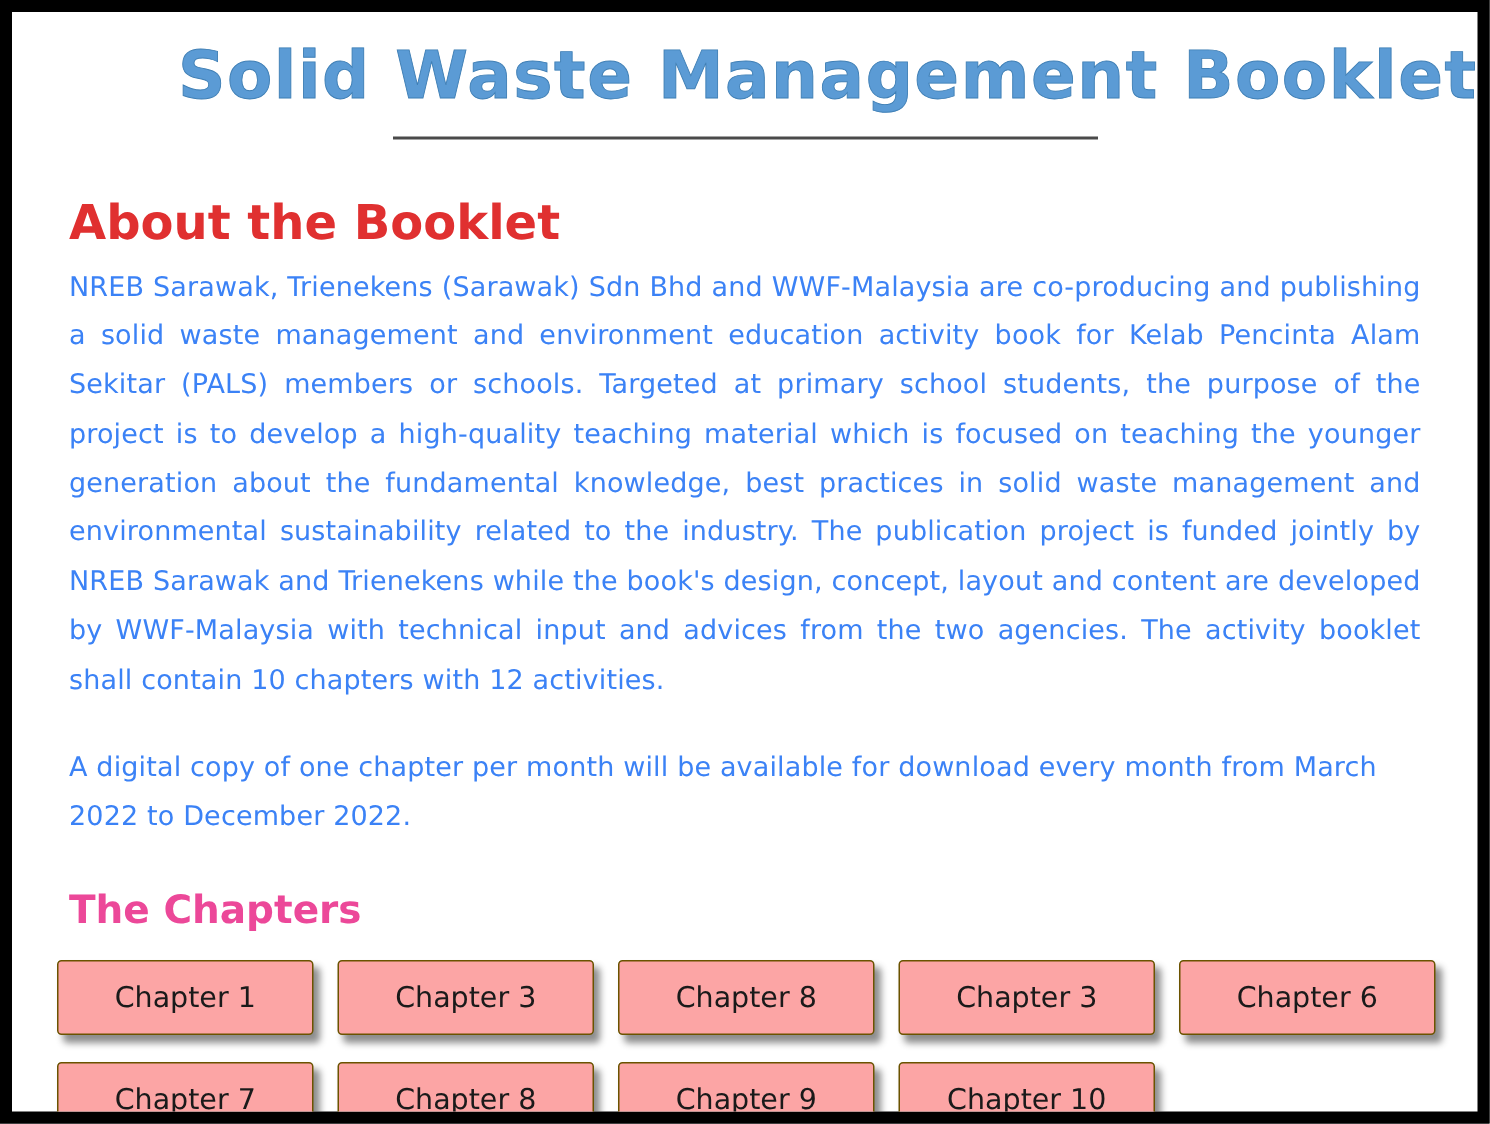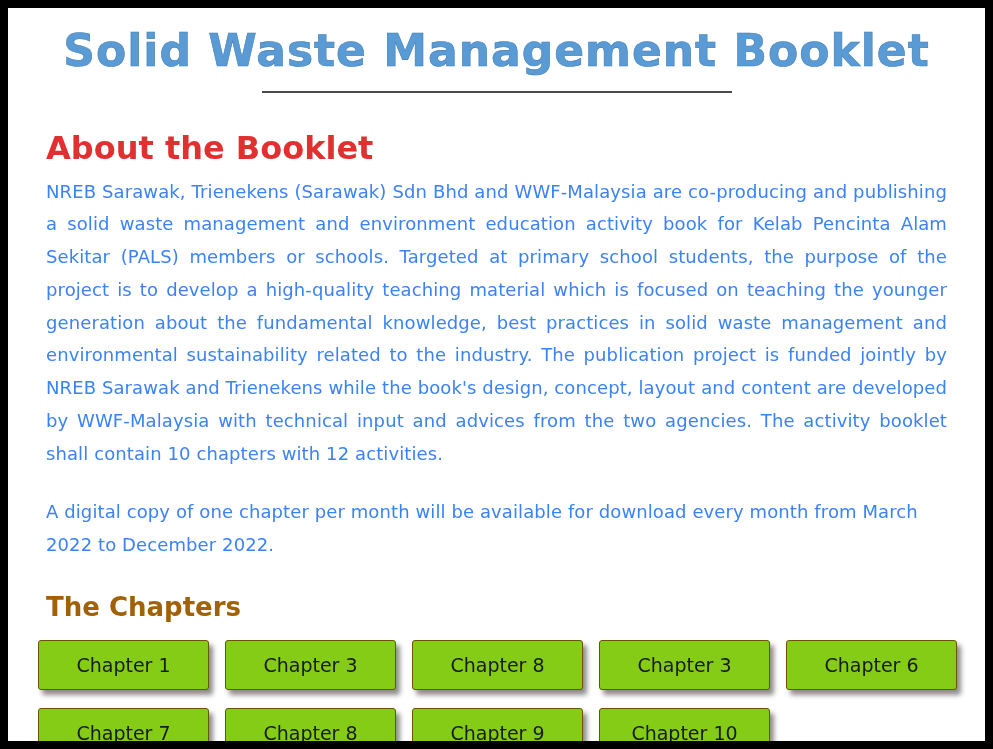--- a/index.html
+++ b/index.html
@@ -17,21 +17,21 @@
     position: absolute;
     left: 8px;
     top: 8px;
     width: 977px;
     height: 733px;
     background: #ffffff;
     box-sizing: border-box;
     overflow: hidden;
   }
   .title {
-    text-align: center;
+    text-align: right;
     color: #5b9bd5;
     font-family: "DejaVu Sans", sans-serif;
     font-weight: bold;
     font-size: 44px;
     letter-spacing: 1px;
     margin: 18px 0 0 0;
     padding: 0;
     line-height: 1.15;
     -webkit-text-stroke: 0.6px #3f7fb5;
   }
@@ -55,34 +55,34 @@
     line-height: 1.82;
     text-align: justify;
     margin: 9px 38px 0 38px;
     letter-spacing: 0.1px;
   }
   .body-text.second {
     margin-top: 26px;
     text-align: left;
   }
   .chapters-heading {
-    color: #a16207;
+    color: #ec4899;
     font-family: "DejaVu Sans", sans-serif;
     font-weight: bold;
     font-size: 26px;
     margin: 30px 0 0 38px;
   }
   .chapter-grid {
     display: grid;
     grid-template-columns: repeat(5, 1fr);
     gap: 18px 16px;
     margin: 18px 28px 0 30px;
   }
   .chapter-btn {
-    background: #84cc16;
+    background: #fca5a5;
     border: 1px solid #6b5300;
     border-radius: 3px;
     height: 48px;
     display: flex;
     align-items: center;
     justify-content: center;
     font-family: "DejaVu Sans", sans-serif;
     font-size: 19px;
     color: #1a1a1a;
     box-shadow: 4px 5px 5px rgba(0,0,0,0.45);

